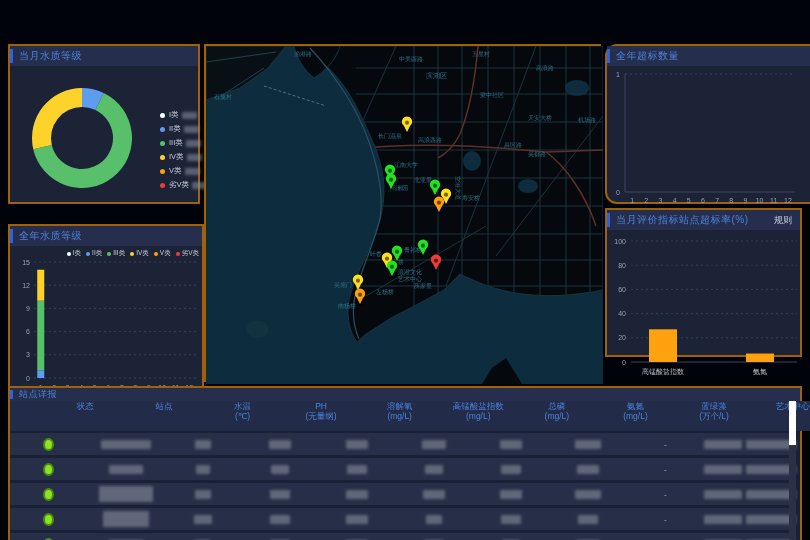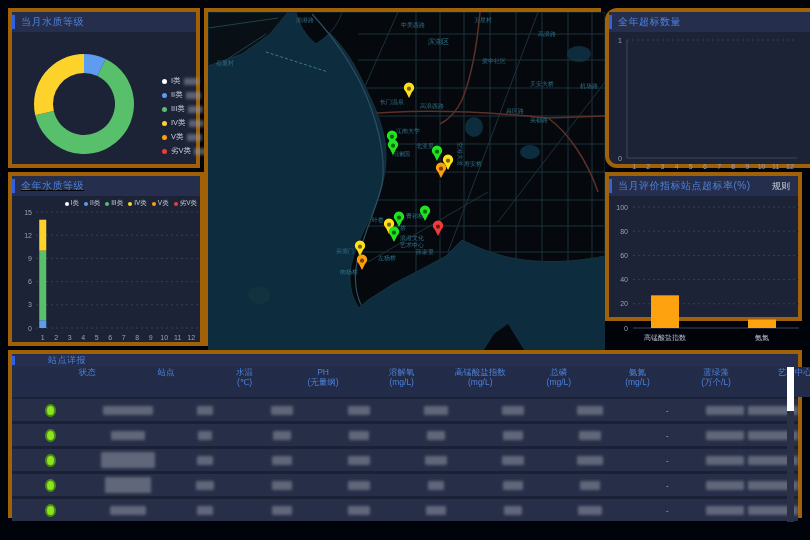--- a/index.html
+++ b/index.html
@@ -1,18 +1,18 @@
 <!DOCTYPE html>
 <html><head>
 <meta charset="utf-8">
 <style>
   html,body{margin:0;padding:0;}
   body{width:810px;height:540px;background:#01030a;position:relative;overflow:hidden;
        font-family:"Liberation Sans","DejaVu Sans",sans-serif;}
-  .panel{position:absolute;background:#1c2337;border:4px solid #a16207;box-sizing:border-box;}
+  .panel{position:absolute;background:#1c2337;border:2px solid #a16207;box-sizing:border-box;margin-top:36px;}
   .ptitle{position:relative;height:20px;background:#252e4d;display:flex;align-items:center;}
   .ptitle .accent{width:3px;height:14px;background:#2f62e0;margin-right:6px;}
   .ptitle .ttxt{color:#4d82dc;font-size:10px;letter-spacing:.5px;}
   .ptitle .plink{position:absolute;right:8px;top:4px;color:#c9ced8;font-size:9px;cursor:pointer;}
   .pbody{position:relative;}
   svg{display:block;}
   svg text{font-family:"Liberation Sans","DejaVu Sans",sans-serif;}
   
   #donut-legend{position:absolute;top:42px;left:150px;}
   .lg-row{display:flex;align-items:center;height:14px;}
@@ -30,21 +30,21 @@
   #table-panel{background:#1a2136;}
   .thead{position:absolute;left:0;top:13px;height:30px;width:786px;background:#222b48;
          display:flex;align-items:flex-start;padding-left:36px;}
   .th{flex:1;text-align:center;color:#4d82dc;font-size:8.5px;line-height:10px;}
   #rows{position:absolute;left:0;top:45px;width:786px;}
   .trow{height:22px;margin-bottom:3px;background:#272f48;display:flex;align-items:center;cursor:pointer;}
   .td{flex:1;display:flex;justify-content:center;align-items:center;color:#aeb4c2;font-size:8px;}
   .status-dot{width:11px;height:13px;border-radius:50%;background:#8ce320;border:2px solid #4c8c15;box-sizing:border-box;}
   .sb-track{position:absolute;right:4px;top:13px;width:7px;height:155px;background:#2a3045;}
   .sb-thumb{position:absolute;left:0;top:0;width:7px;height:44px;background:#ffffff;cursor:grab;}
-  .tbar{height:13px;gap:27px;}
+  .tbar{height:13px;}
   .tbar .accent{height:9px;}
   .tbar .ttxt{font-size:9px;}
 </style>
 </head>
 <body>
 
 <section class="panel" style="left:8px;top:8px;width:192px;height:160px;">
   <header class="ptitle">
     <span class="accent"></span>
     <span class="ttxt">当月水质等级</span>
@@ -83,21 +83,21 @@
         </div>
         <div class="lg-row">
           <span class="lg-dot" style="background:#f23a3a"></span>
       <span class="lg-txt">劣V类</span>
       <span class="rb"></span>
         </div>
       </div>
   </div>
 </section>
 
-<section class="panel" style="left:8px;top:172px;width:196px;height:174px;text-decoration:underline;">
+<section class="panel" style="left:8px;top:188px;width:196px;height:174px;">
   <header class="ptitle">
     <span class="accent"></span>
     <span class="ttxt">全年水质等级</span>
   </header>
   <div class="pbody" style="height:154px;">
     <div id="bar-legend">
         <span class="lg-item">
           <span class="lg-dot" style="background:#ffffff;width:4px;height:4px;margin-right:2px;"></span>
       <span class="lg-txt">I类</span>
         </span>

